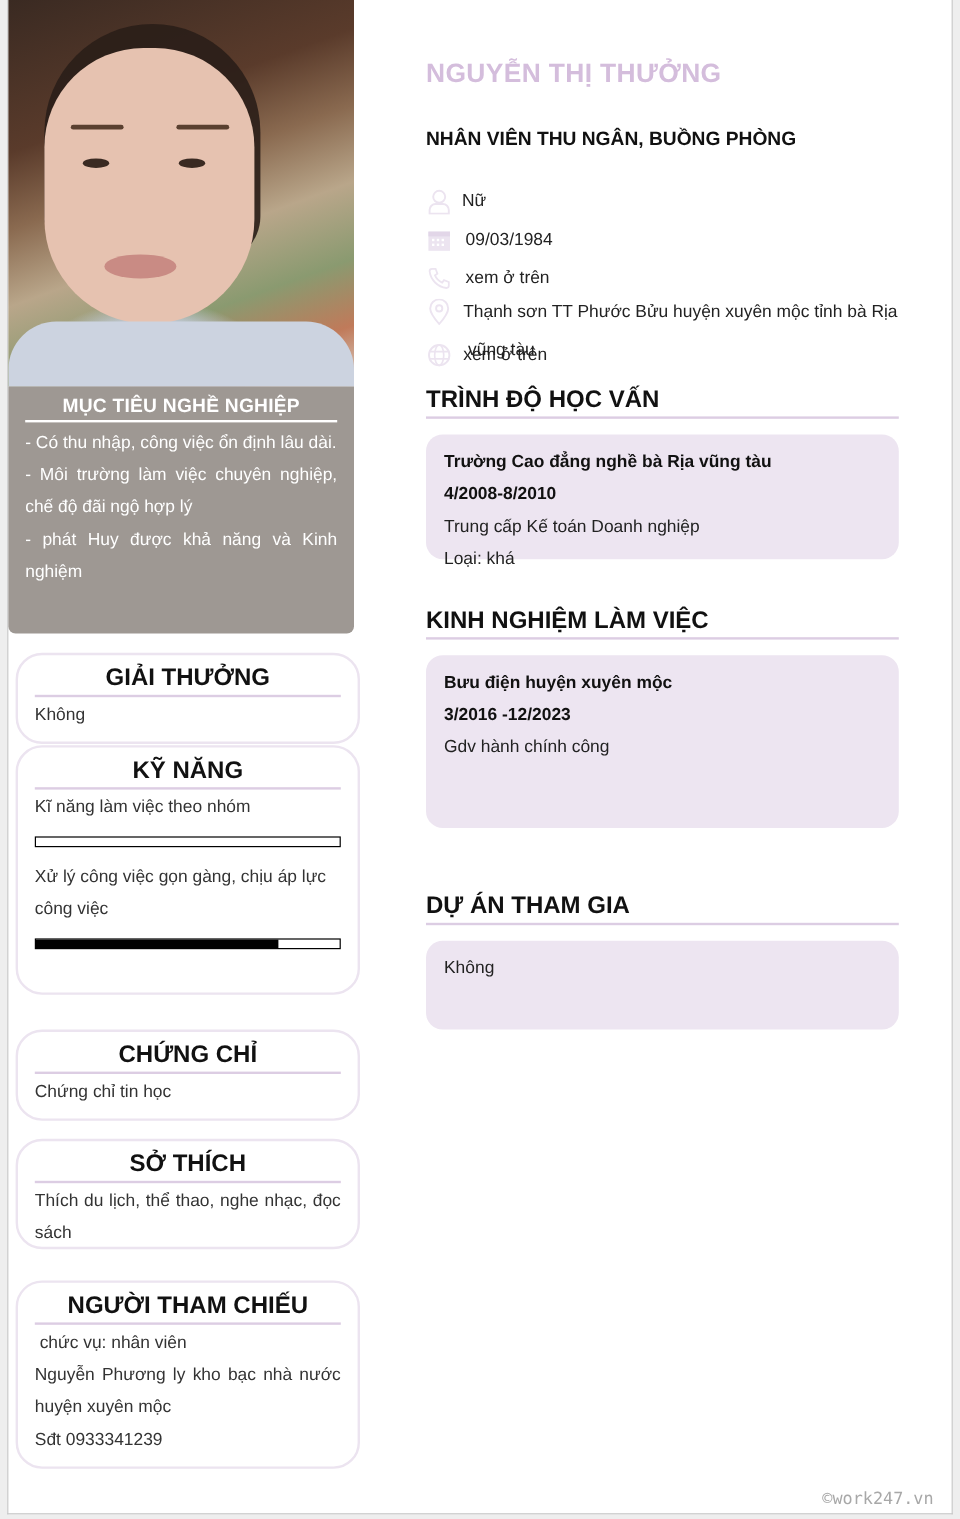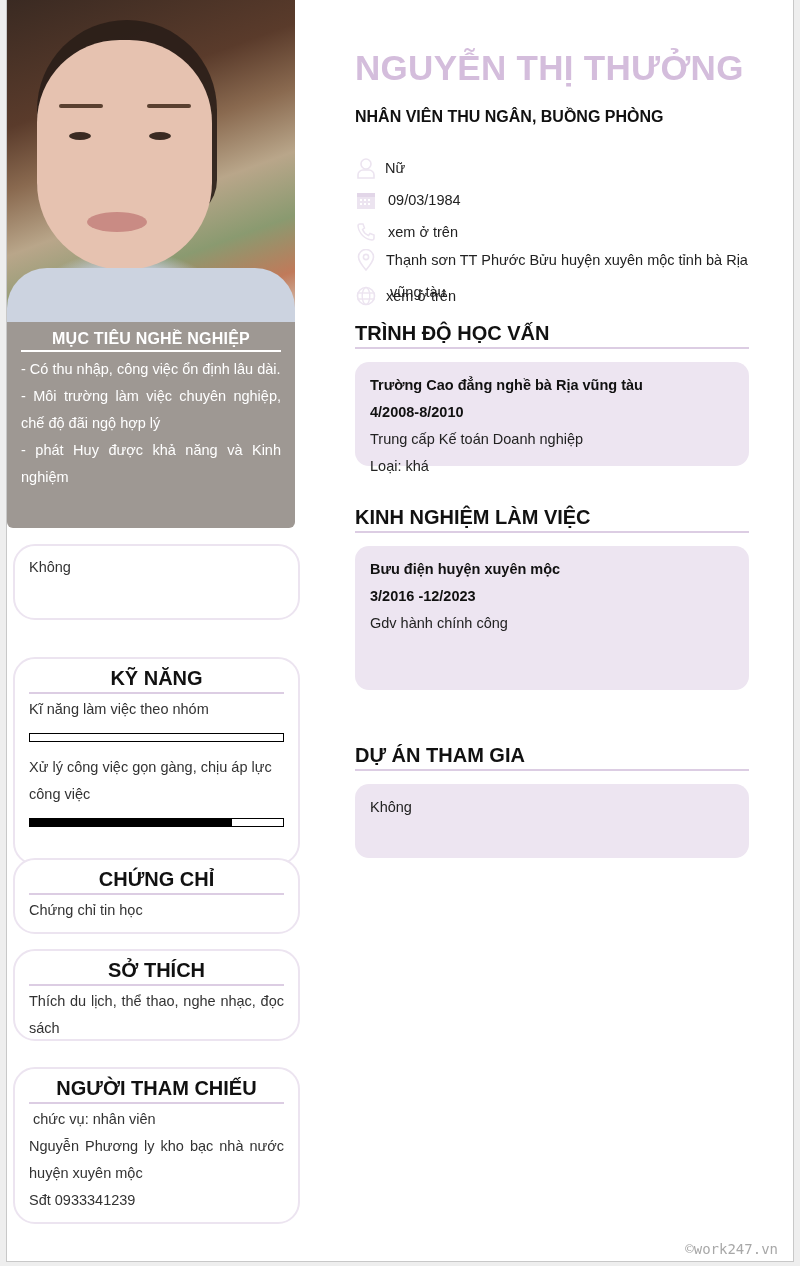--- a/index.html
+++ b/index.html
@@ -48,21 +48,21 @@
   .lcard h2 {
     font-size: 20px; font-weight: bold; text-align: center; color: #111;
     border-bottom: 2px solid #dccde3; padding-bottom: 2px; margin-bottom: 2px;
   }
   .lcard p { font-size: 14.5px; line-height: 27px; color: #333; text-align: justify; }
   .bar { height: 9px; border: 1.5px solid #000; margin: 10px 0 12px 0; background: #fff; position: relative; }
   .bar .fill { position: absolute; left: 0; top: 0; bottom: 0; background: #000; }
 
   
   .right { position: absolute; left: 348px; top: 0; width: 396px; }
-  .name { position: absolute; left: 0; top: 48px; font-size: 35px; font-weight: bold; color: #d4bddc; letter-spacing: 0.3px; white-space: nowrap; }
+  .name { position: absolute; left: 0; top: 48px; font-size: 22px; font-weight: bold; color: #d4bddc; letter-spacing: 0.3px; white-space: nowrap; }
   .title { position: absolute; left: 0; top: 108px; font-size: 16px; font-weight: bold; color: #111; white-space: nowrap; }
   .info-row { position: absolute; left: 0; height: 24px; display: flex; align-items: center; }
   .info-row .ic { width: 22px; height: 22px; margin-right: 8px; display: inline-flex; align-items: center; justify-content: center; }
   .info-row .tx { font-size: 14.5px; color: #222; white-space: nowrap; }
   .sec-title {
     position: absolute; left: 0; width: 394px; font-size: 20px; font-weight: bold; color: #111;
     border-bottom: 2px solid #dccde3; padding-bottom: 2px;
   }
   .rbox { position: absolute; left: 0; width: 394px; background: #ede5f1; border-radius: 14px; padding: 10px 15px; }
   .rbox p { font-size: 14.5px; line-height: 27px; color: #222; text-align: justify; }
@@ -88,24 +88,25 @@
     </div>
 
     <div class="goal">
       <h2>MỤC TIÊU NGHỀ NGHIỆP</h2>
       <p>- Có thu nhập, công việc ổn định lâu dài.</p>
       <p>- Môi trường làm việc chuyên nghiệp, chế độ đãi ngộ hợp lý</p>
       <p>- phát Huy được khả năng và Kinh nghiệm</p>
     </div>
 
     <div class="lcard" style="top:544px;height:76px">
+      <h2>GIẢI THƯỞNG</h2>
       <p>Không</p>
     </div>
 
-    <div class="lcard" style="top:657px;height:208px">
+    <div class="lcard" style="top:621px;height:208px">
       <h2>KỸ NĂNG</h2>
       <p>Kĩ năng làm việc theo nhóm</p>
       <div class="bar">
           <div class="fill" id="skill0" style="width: 0%;"></div>
         </div>
       <p style="text-align:left">Xử lý công việc gọn gàng, chịu áp lực công việc</p>
       <div class="bar">
           <div class="fill" id="skill1" style="width: 80%;"></div>
         </div>
     </div>

